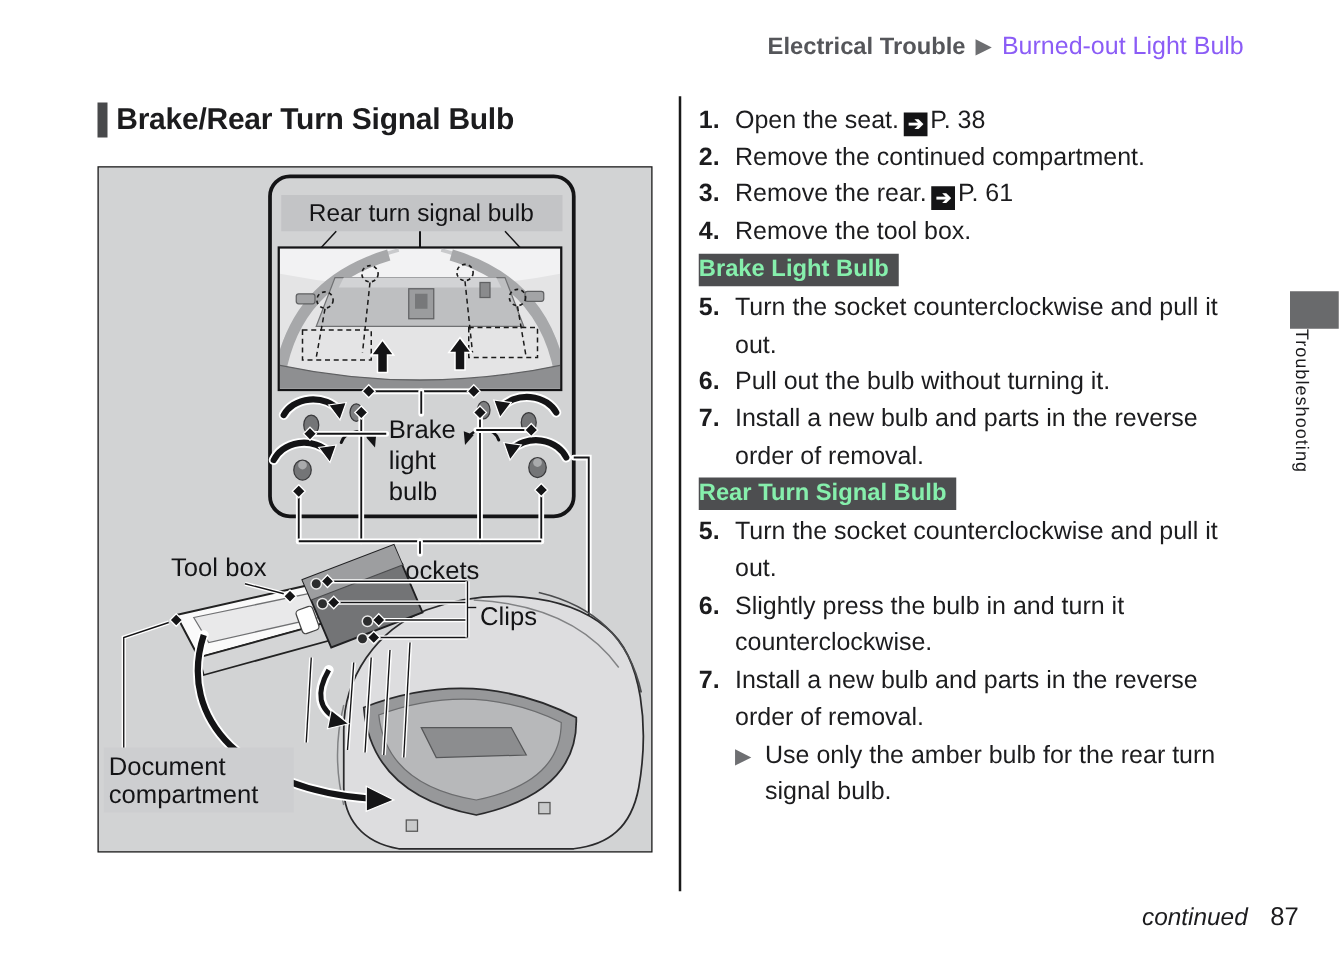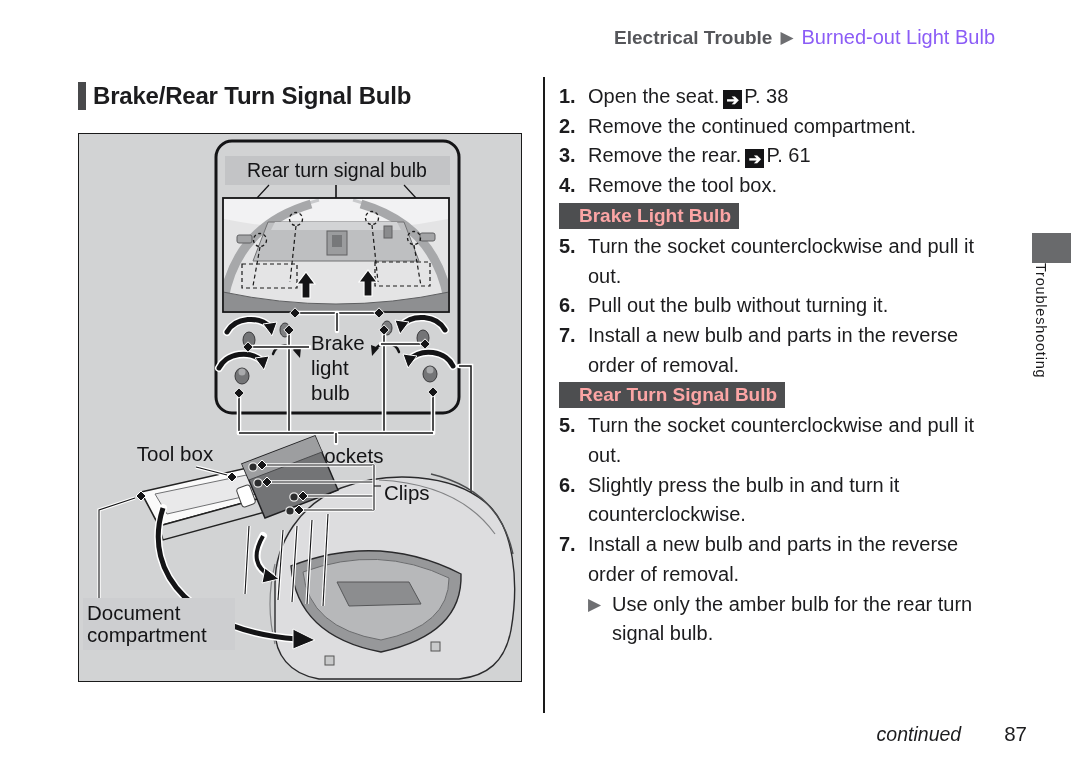--- a/index.html
+++ b/index.html
@@ -35,36 +35,36 @@
   .divider { top:77px; left:543px; width:1.6px; height:636px; background:#1a1a1a; }
 
   
   .steps { top:82px; left:559px; width:452px; font-size:20px; line-height:29.7px; }
   .step { display:flex; }
   .step .num { width:29px; font-weight:bold; flex:none; }
   .step .txt { width:421px; }
   .refbox { display:inline-block; width:19px; height:19px; background:#141416; color:#ffffff;
     font-size:15px; line-height:19px; text-align:center; vertical-align:-2px; margin:0 2px 0 4px;
     font-weight:bold; }
-  .badge { display:inline-block; background:#4d4e50; color:#fca5a5; font-weight:bold;
-    font-size:19px; line-height:25px; padding:0 8px 1px 20px; margin:2px 0 3px 0; }
+  .badge { display:inline-block; background:#4d4e50; color:#86efac; font-weight:bold;
+    font-size:19px; line-height:25px; padding:0 8px 1px 0; margin:2px 0 3px 0; }
   .badge-row { line-height:29px; }
   .note { display:flex; margin-left:29px; }
   .note-arrow { color:#6e6f72; font-size:17px; width:24px; flex:none; line-height:29.7px; }
   .note-text { width:368px; }
 
   
   .side-tab { top:233px; right:0; width:39px; height:30px; background:#696a6c; }
   .side-label { top:263px; left:1033px; height:180px; writing-mode:vertical-rl;
     font-size:14.5px; letter-spacing:0.8px; color:#1a1a1c; }
 
   
-  .footer { top:722px; right:44px; display:flex; align-items:baseline; gap:8px; }
+  .footer { top:722px; right:32px; display:flex; align-items:baseline; gap:18px; }
   .footer .continued { font-style:italic; font-size:19.5px; }
-  .footer .pageno { font-size:20.5px;margin-left:35px; }
+  .footer .pageno { font-size:20.5px; }
 </style>
 </head>
 <body>
 
 <div class="abs header">
   <span class="section">Electrical Trouble</span>
   <span class="h-arrow">▶</span>
   <span class="topic">Burned-out Light Bulb</span>
 </div>
 

